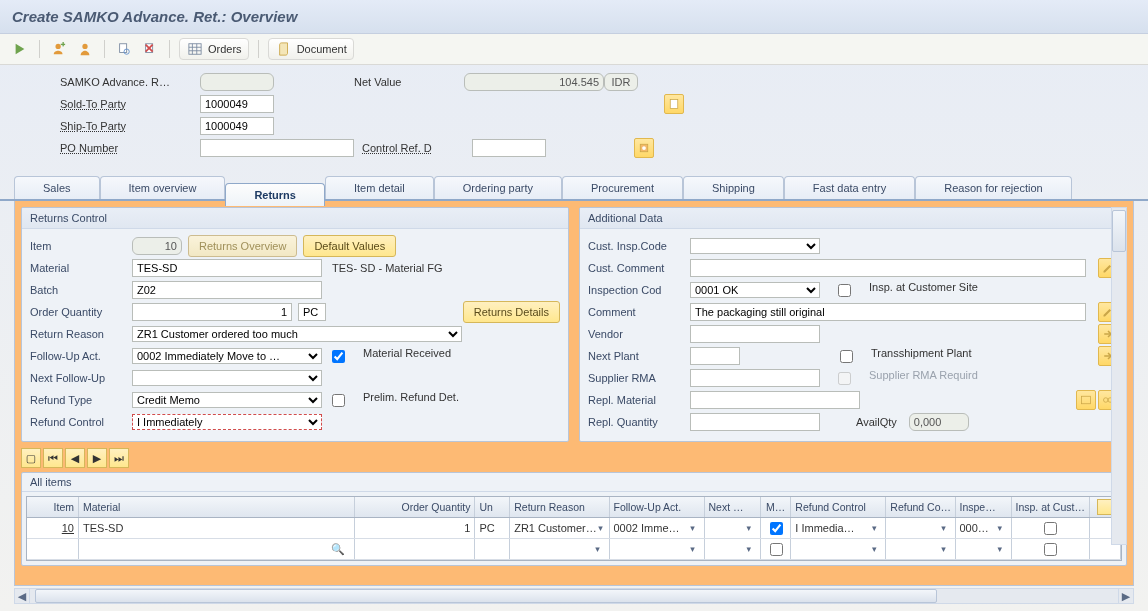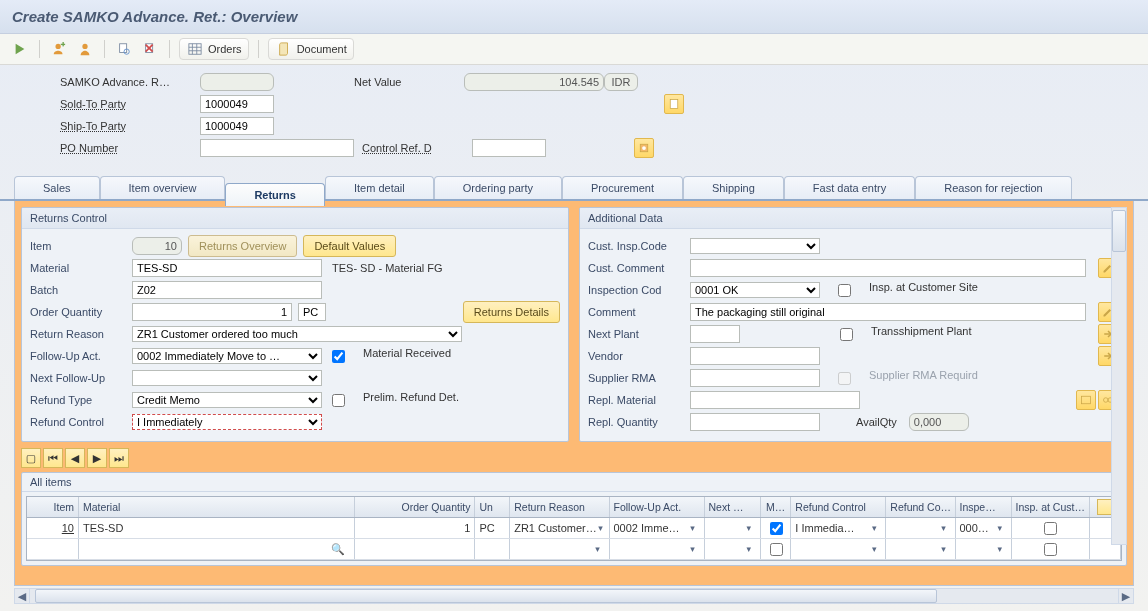--- a/index.html
+++ b/index.html
@@ -273,35 +273,35 @@
         <div class="frow">
           <div class="flab">Comment</div>
           <input class="txt" style="flex: 1 1 0%;" value="The packaging still original">
           <span class="ybtn">
               <svg viewBox="0 0 16 16">
                 <path d="M2 12l8-8 2 2-8 8H2v-2z" fill="#caa648"></path>
               </svg>
             </span>
         </div>
         <div class="frow">
+          <div class="flab">Vendor</div>
+          <input class="txt" style="width: 130px;" value="">
+          <span class="ybtn" style="margin-left:auto">
+              <svg viewBox="0 0 16 16">
+                <path d="M3 8h7M8 4l4 4-4 4" stroke="#caa648" fill="none" stroke-width="2"></path>
+              </svg>
+            </span>
+        </div>
+        <div class="frow">
           <div class="flab">Next Plant</div>
           <input class="txt" style="width: 50px;" value="">
           <div class="cbwrap" style="margin-left:90px">
               <input type="checkbox" style="">
               <span>Transshipment Plant</span>
             </div>
-          <span class="ybtn" style="margin-left:auto">
-              <svg viewBox="0 0 16 16">
-                <path d="M3 8h7M8 4l4 4-4 4" stroke="#caa648" fill="none" stroke-width="2"></path>
-              </svg>
-            </span>
-        </div>
-        <div class="frow">
-          <div class="flab">Vendor</div>
-          <input class="txt" style="width: 130px;" value="">
           <span class="ybtn" style="margin-left:auto">
               <svg viewBox="0 0 16 16">
                 <path d="M3 8h7M8 4l4 4-4 4" stroke="#caa648" fill="none" stroke-width="2"></path>
               </svg>
             </span>
         </div>
         <div class="frow">
           <div class="flab">Supplier RMA</div>
           <input class="txt" style="width: 130px;" value="">
           <div class="cbwrap" style="margin-left:8px;color:#9aa2ad">

